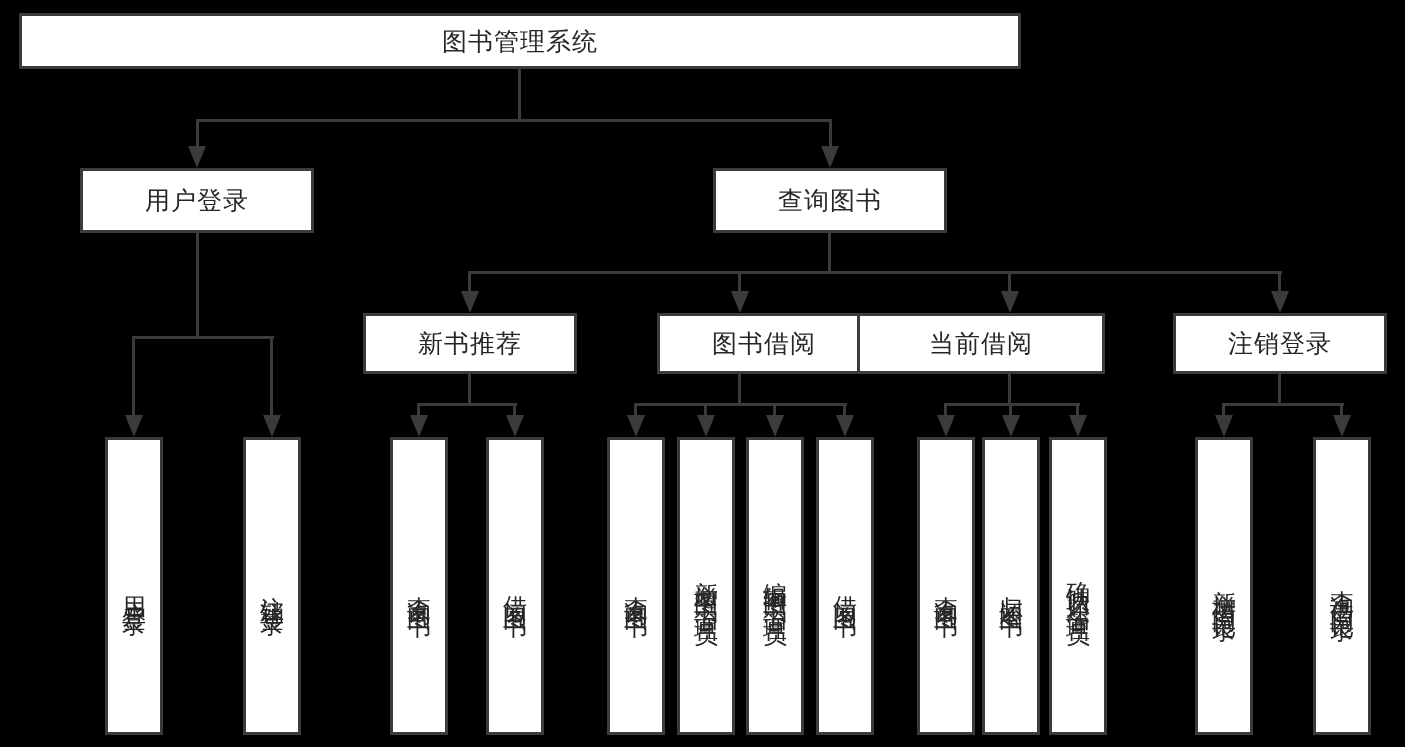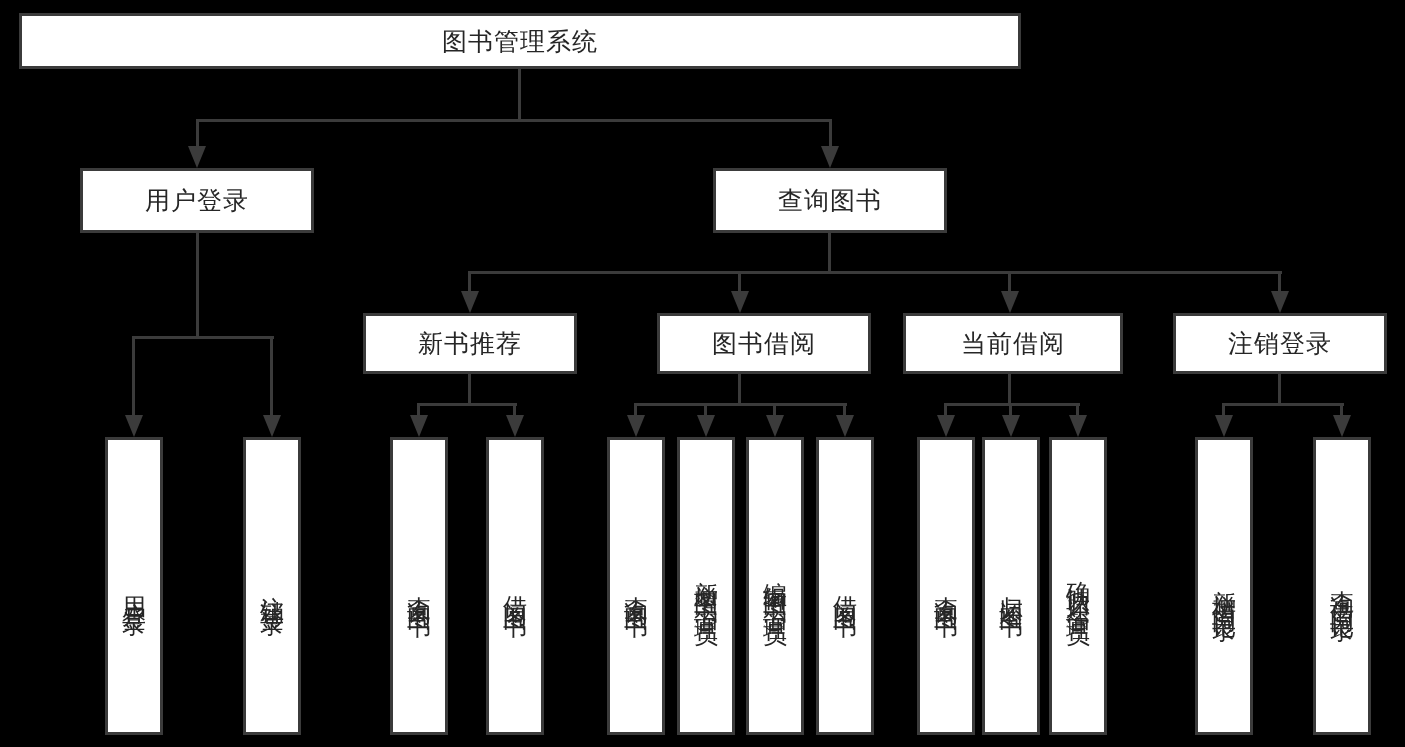--- a/index.html
+++ b/index.html
@@ -100,21 +100,21 @@
   <div class="ah" style="left:1001px;top:291px;"></div>
   <div class="vl" style="left:1278px;top:271px;height:22px;"></div>
   <div class="ah" style="left:1271px;top:291px;"></div>
 
   <div class="node" style="left:363px;top:313px;width:214px;height:61px;">
     <span>新书推荐</span>
   </div>
   <div class="node" style="left:633px;top:313px;width:214px;height:61px;margin-left:24px;">
     <span>图书借阅</span>
   </div>
-  <div class="node" style="left:903px;top:313px;width:220px;height:61px;">
+  <div class="node" style="left:857px;top:313px;width:248px;height:61px;">
     <span>当前借阅</span>
   </div>
   <div class="node" style="left:1173px;top:313px;width:214px;height:61px;">
     <span>注销登录</span>
   </div>
 
   <div class="vl" style="left:468px;top:373px;height:33px;"></div>
   <div class="hl" style="left:417px;top:403px;width:100px;"></div>
   <div class="vl" style="left:417px;top:403px;height:14px;"></div>
   <div class="ah" style="left:410px;top:415px;"></div>

